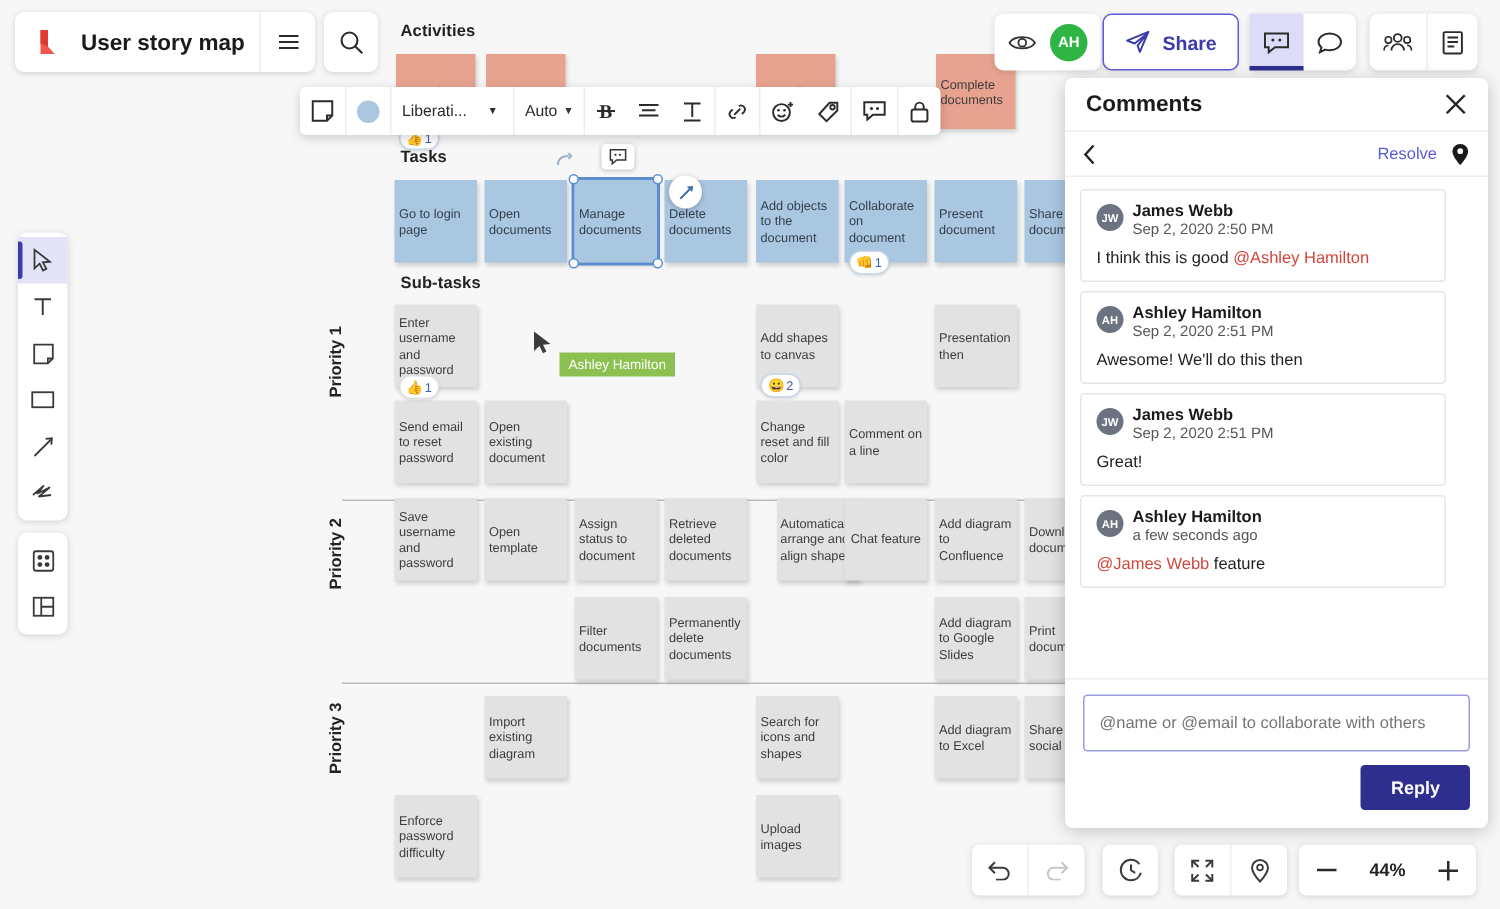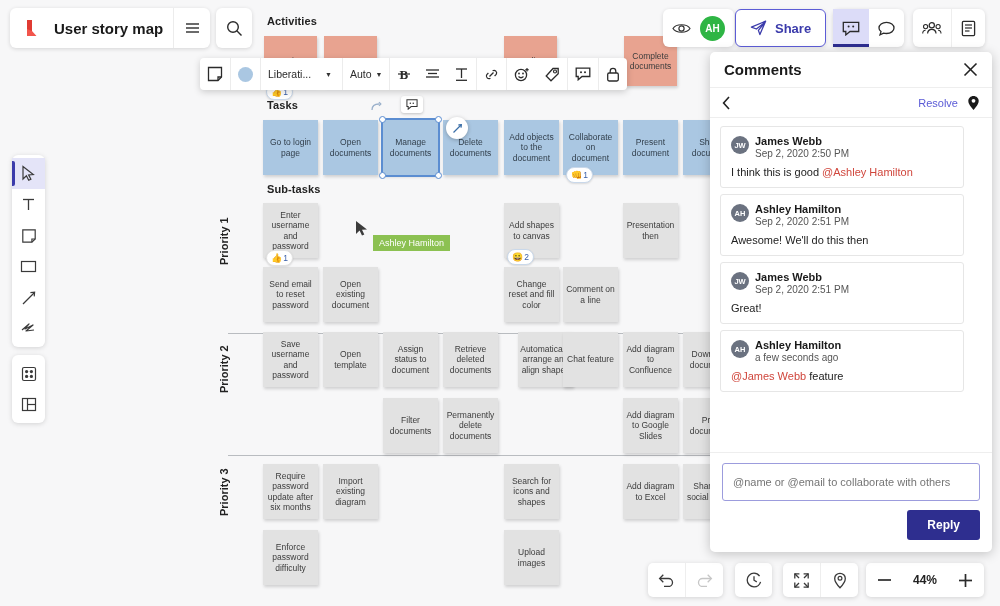--- a/index.html
+++ b/index.html
@@ -19,21 +19,21 @@
   }
   .row-label {
     position: absolute; font-size: 11px; font-weight: bold; color: #222;
     transform: rotate(-90deg); transform-origin: left top; white-space: nowrap;
   }
   .divider { position: absolute; height: 1px; background: #b9bcc0; }
 
   
   .note {
     position: absolute; display: flex; align-items: center; justify-content: center;
-    text-align: center; font-size: 8.5px; line-height: 1.22; color: #333;
+    text-align: left; font-size: 8.5px; line-height: 1.22; color: #333;
     padding: 1px 3px; box-shadow: 1px 2px 3px rgba(0,0,0,.16);
     overflow: hidden;
   }
   .note.activity { background: #e8a390; color: #3c3c3c; }
   .note.task { background: #aac7e2; color: #33404d; }
   .note.sub { background: #e2e2e2; color: #3c3c3c; }
 
   .note.selected { outline: 2px solid #5b8dd1; z-index: 6; }
   .handle {
     position: absolute; width: 7px; height: 7px; border-radius: 50%;
@@ -260,21 +260,20 @@
     <div class="note sub" style="left:443px;top:332px;width:55px;height:55px">Retrieve deleted documents</div>
     <div class="note sub" style="left:518px;top:332px;width:55px;height:55px">Automatically arrange and align shapes</div>
     <div class="note sub" style="left:563px;top:332px;width:55px;height:55px">Chat feature</div>
     <div class="note sub" style="left:623px;top:332px;width:55px;height:55px">Add diagram to Confluence</div>
     <div class="note sub" style="left:683px;top:332px;width:55px;height:55px">Download documents</div>
     <div class="note sub" style="left:383px;top:398px;width:55px;height:55px">Filter documents</div>
     <div class="note sub" style="left:443px;top:398px;width:55px;height:55px">Permanently delete documents</div>
     <div class="note sub" style="left:623px;top:398px;width:55px;height:55px">Add diagram to Google Slides</div>
     <div class="note sub" style="left:683px;top:398px;width:55px;height:55px">Print documents</div>
 
-    <div class="note sub" style="left:263px;top:464px;width:55px;height:55px">Require password update after six months</div>
     <div class="note sub" style="left:323px;top:464px;width:55px;height:55px">Import existing diagram</div>
     <div class="note sub" style="left:504px;top:464px;width:55px;height:55px">Search for icons and shapes</div>
     <div class="note sub" style="left:623px;top:464px;width:55px;height:55px">Add diagram to Excel</div>
     <div class="note sub" style="left:683px;top:464px;width:55px;height:55px">Share on social media</div>
     <div class="note sub" style="left:263px;top:530px;width:55px;height:55px">Enforce password difficulty</div>
     <div class="note sub" style="left:504px;top:530px;width:55px;height:55px">Upload images</div>
 
     <div class="badge" style="left:266px;top:84px">
       <span class="emo">👍</span>
       <span>1</span>

